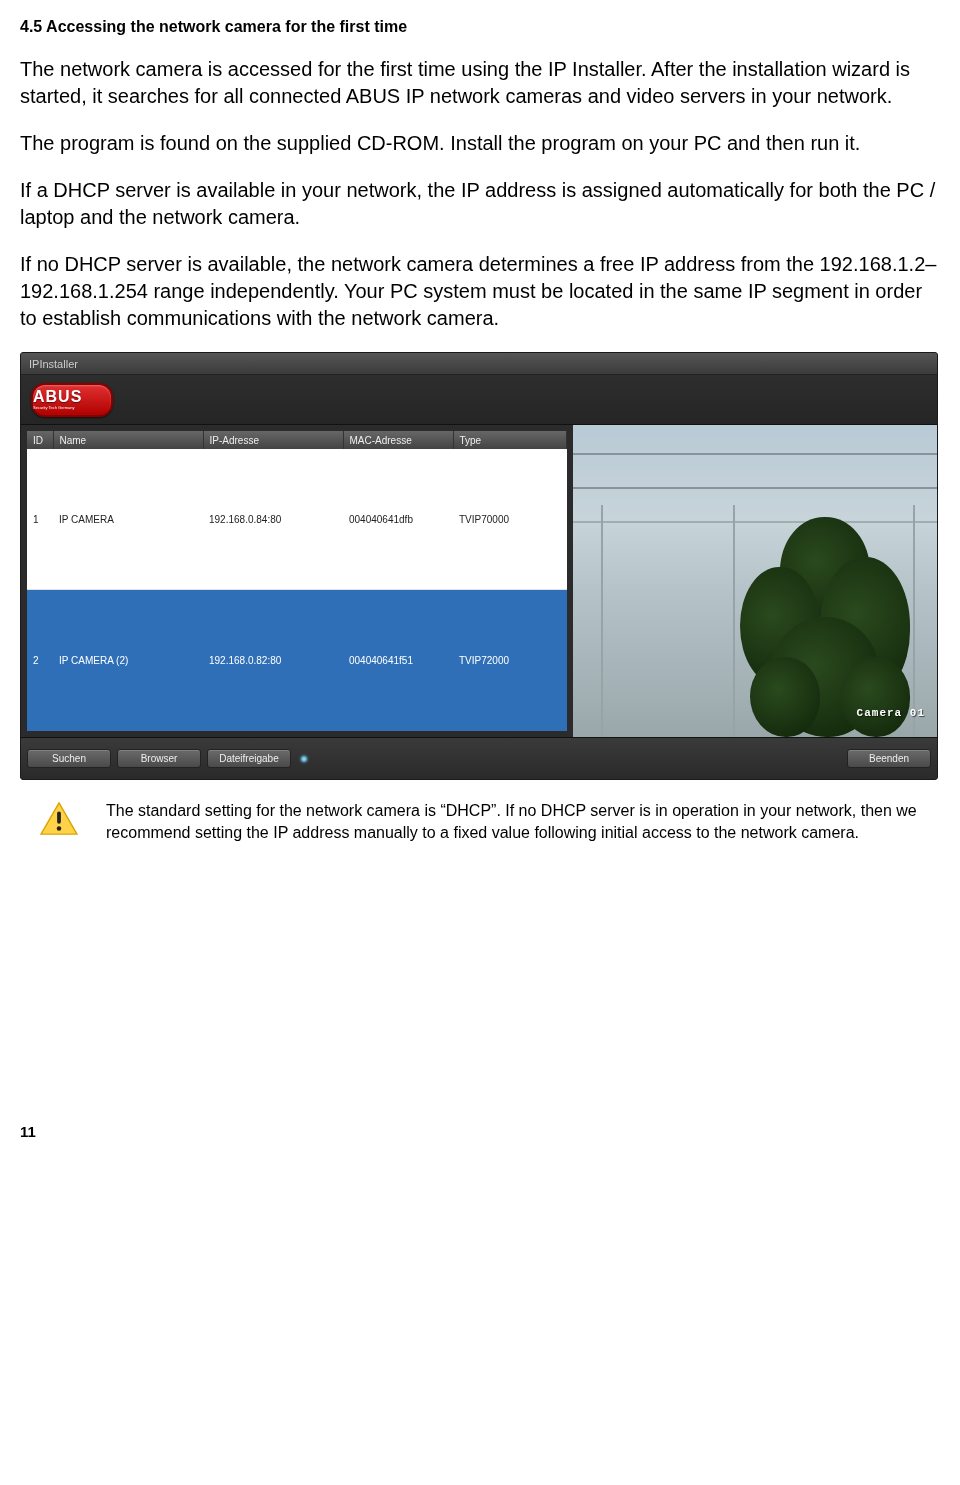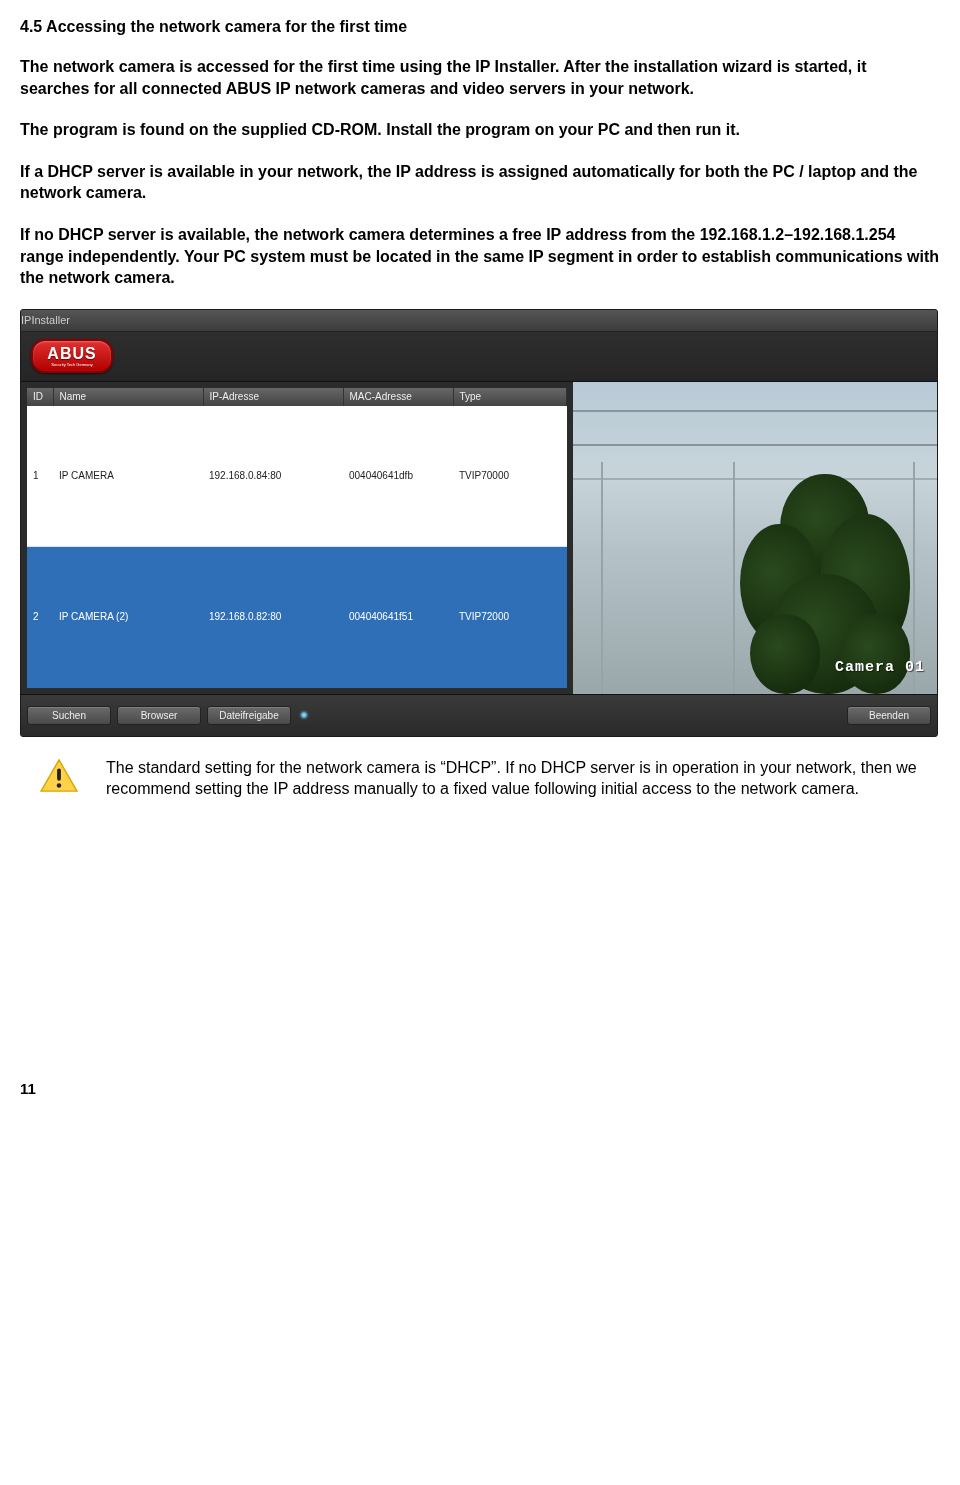--- a/index.html
+++ b/index.html
@@ -9,24 +9,23 @@
     color: #000;
     width: 960px;
     padding: 18px 20px 0 20px;
   }
   h2.section-heading {
     font-size: 16px;
     font-weight: bold;
     margin-bottom: 20px;
   }
   p.body-text {
-    font-size: 16px;
+    font-size: 20px;
     line-height: 1.35;
     margin-bottom: 20px;
-    font-weight: bold;
   }
   
   .ip-window {
     width: 918px;
     height: 428px;
     margin: 8px 0 20px 0;
     background: #3a3a3a;
     border: 1px solid #1a1a1a;
     border-radius: 3px;
     display: flex;
@@ -35,40 +34,40 @@
     position: relative;
     font-size: 11px;
     color: #ddd;
   }
   .ip-titlebar {
     height: 22px;
     background: linear-gradient(#555,#3c3c3c);
     border-bottom: 1px solid #222;
     display: flex;
     align-items: center;
+    padding-left: 8px;
     font-size: 11px;
     color: #ccc;
   }
   .ip-logo-area {
     height: 50px;
     background: linear-gradient(#2e2e2e,#252525);
     display: flex;
     align-items: center;
     padding-left: 10px;
     border-bottom: 1px solid #111;
   }
   .abus-logo {
     width: 82px;
     height: 34px;
     background: linear-gradient(#e03030,#b00000);
     border: 2px solid #880000;
     border-radius: 14px;
     display: flex;
     flex-direction: column;
-    align-items: center;
     justify-content: center;
     box-shadow: inset 0 1px 2px rgba(255,255,255,0.3), 0 1px 2px rgba(0,0,0,0.6);
   }
   .abus-logo .abus-main {
     font-family: Arial Black, Arial, sans-serif;
     font-weight: 900;
     font-size: 16px;
     color: #fff;
     letter-spacing: 1px;
     line-height: 1;
@@ -163,21 +162,21 @@
     position: absolute;
     background: radial-gradient(circle at 40% 40%,#2a4a1e,#0f2208);
     border-radius: 50% 50% 48% 52%;
   }
   .cam-overlay {
     position: absolute;
     right: 12px;
     bottom: 18px;
     color: #fff;
     font-family: "Courier New", monospace;
-    font-size: 15px;
+    font-size: 11px;
     font-weight: bold;
     letter-spacing: 1px;
     text-shadow: 1px 1px 1px rgba(0,0,0,0.6);
   }
   .ip-footer {
     height: 42px;
     background: linear-gradient(#3a3a3a,#2a2a2a);
     border-top: 1px solid #111;
     display: flex;
     align-items: center;

